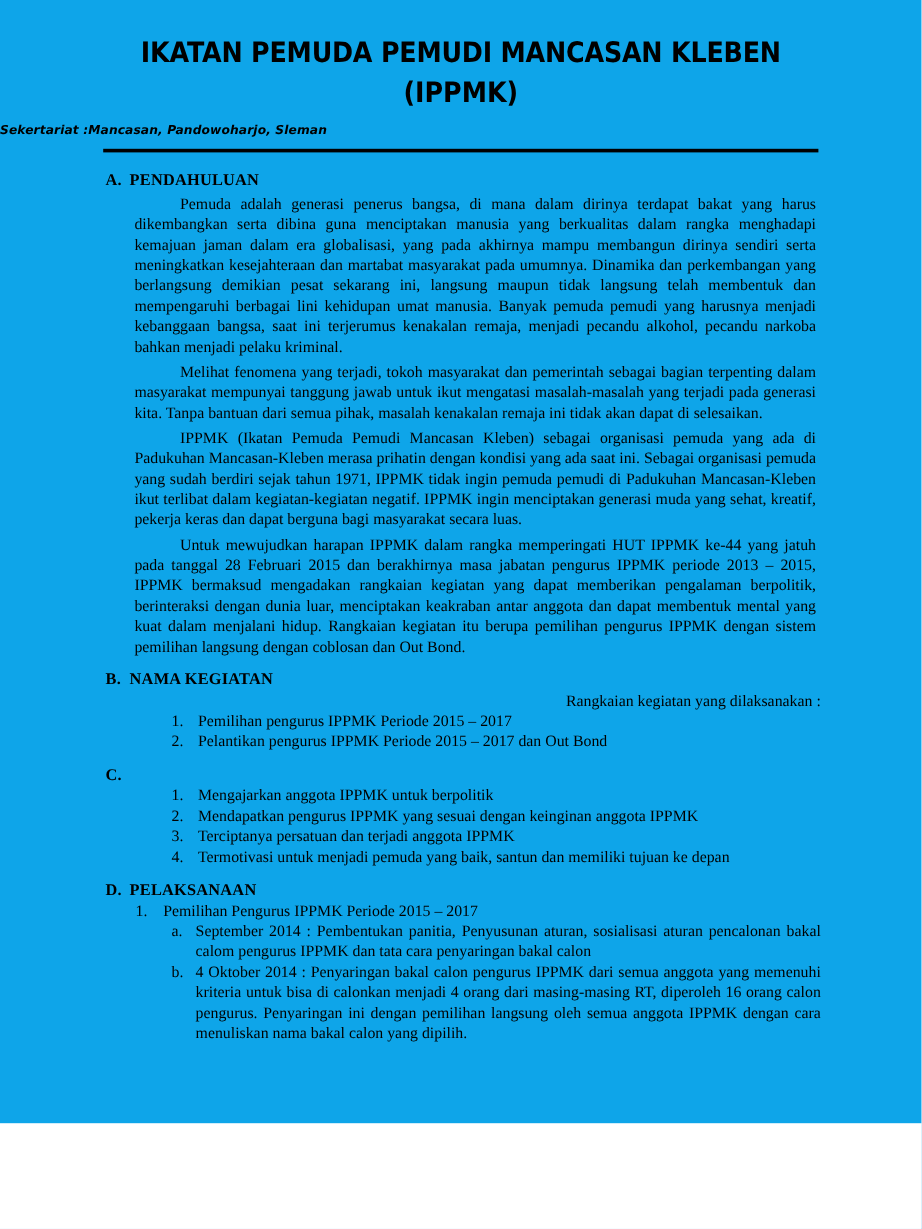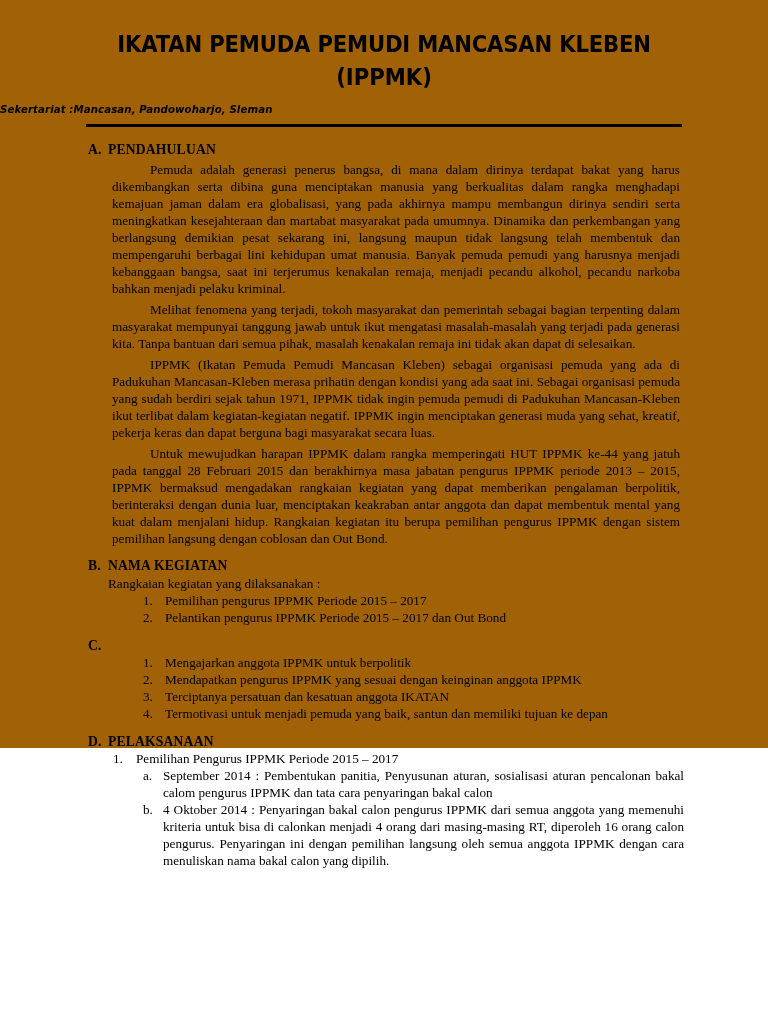--- a/index.html
+++ b/index.html
@@ -11,22 +11,22 @@
     width: 768px;
     height: 1024px;
     overflow: hidden;
     font-family: "Liberation Serif", "DejaVu Serif", serif;
     color: #000000;
   }
 
   .page {
     position: relative;
     width: 768px;
-    height: 748px;
-    background: #a16207;
+    height: 936px;
+    background: #0ea5e9;
     box-sizing: border-box;
   }
 
   
   .letterhead {
     padding-top: 30px;
   }
   .org-title {
     text-align: center;
     font-family: "DejaVu Sans", "Liberation Sans", sans-serif;
@@ -104,21 +104,21 @@
 
   p.para {
     margin: 4px;
     text-align: justify;
     text-indent: 38px;
     hyphens: none;
   }
 
   p.plain {
     margin: 0;
-    text-align: left;
+    text-align: right;
     text-indent: 0;
   }
 
   
   ol.num-list {
     list-style: none;
     margin: 0;
     padding: 0;
     padding-left: 35px;
   }
@@ -241,21 +241,21 @@
           <li>
             <span class="marker">1.</span>
             <span class="item-text">Mengajarkan anggota IPPMK untuk berpolitik</span>
           </li>
           <li>
             <span class="marker">2.</span>
             <span class="item-text">Mendapatkan pengurus IPPMK yang sesuai dengan keinginan anggota IPPMK</span>
           </li>
           <li>
             <span class="marker">3.</span>
-            <span class="item-text">Terciptanya persatuan dan kesatuan anggota IKATAN</span>
+            <span class="item-text">Terciptanya persatuan dan terjadi anggota IPPMK</span>
           </li>
           <li>
             <span class="marker">4.</span>
             <span class="item-text">Termotivasi untuk menjadi pemuda yang baik, santun dan memiliki tujuan ke depan</span>
           </li>
         </ol>
       </div>
     </div>
 
     <div class="section">

